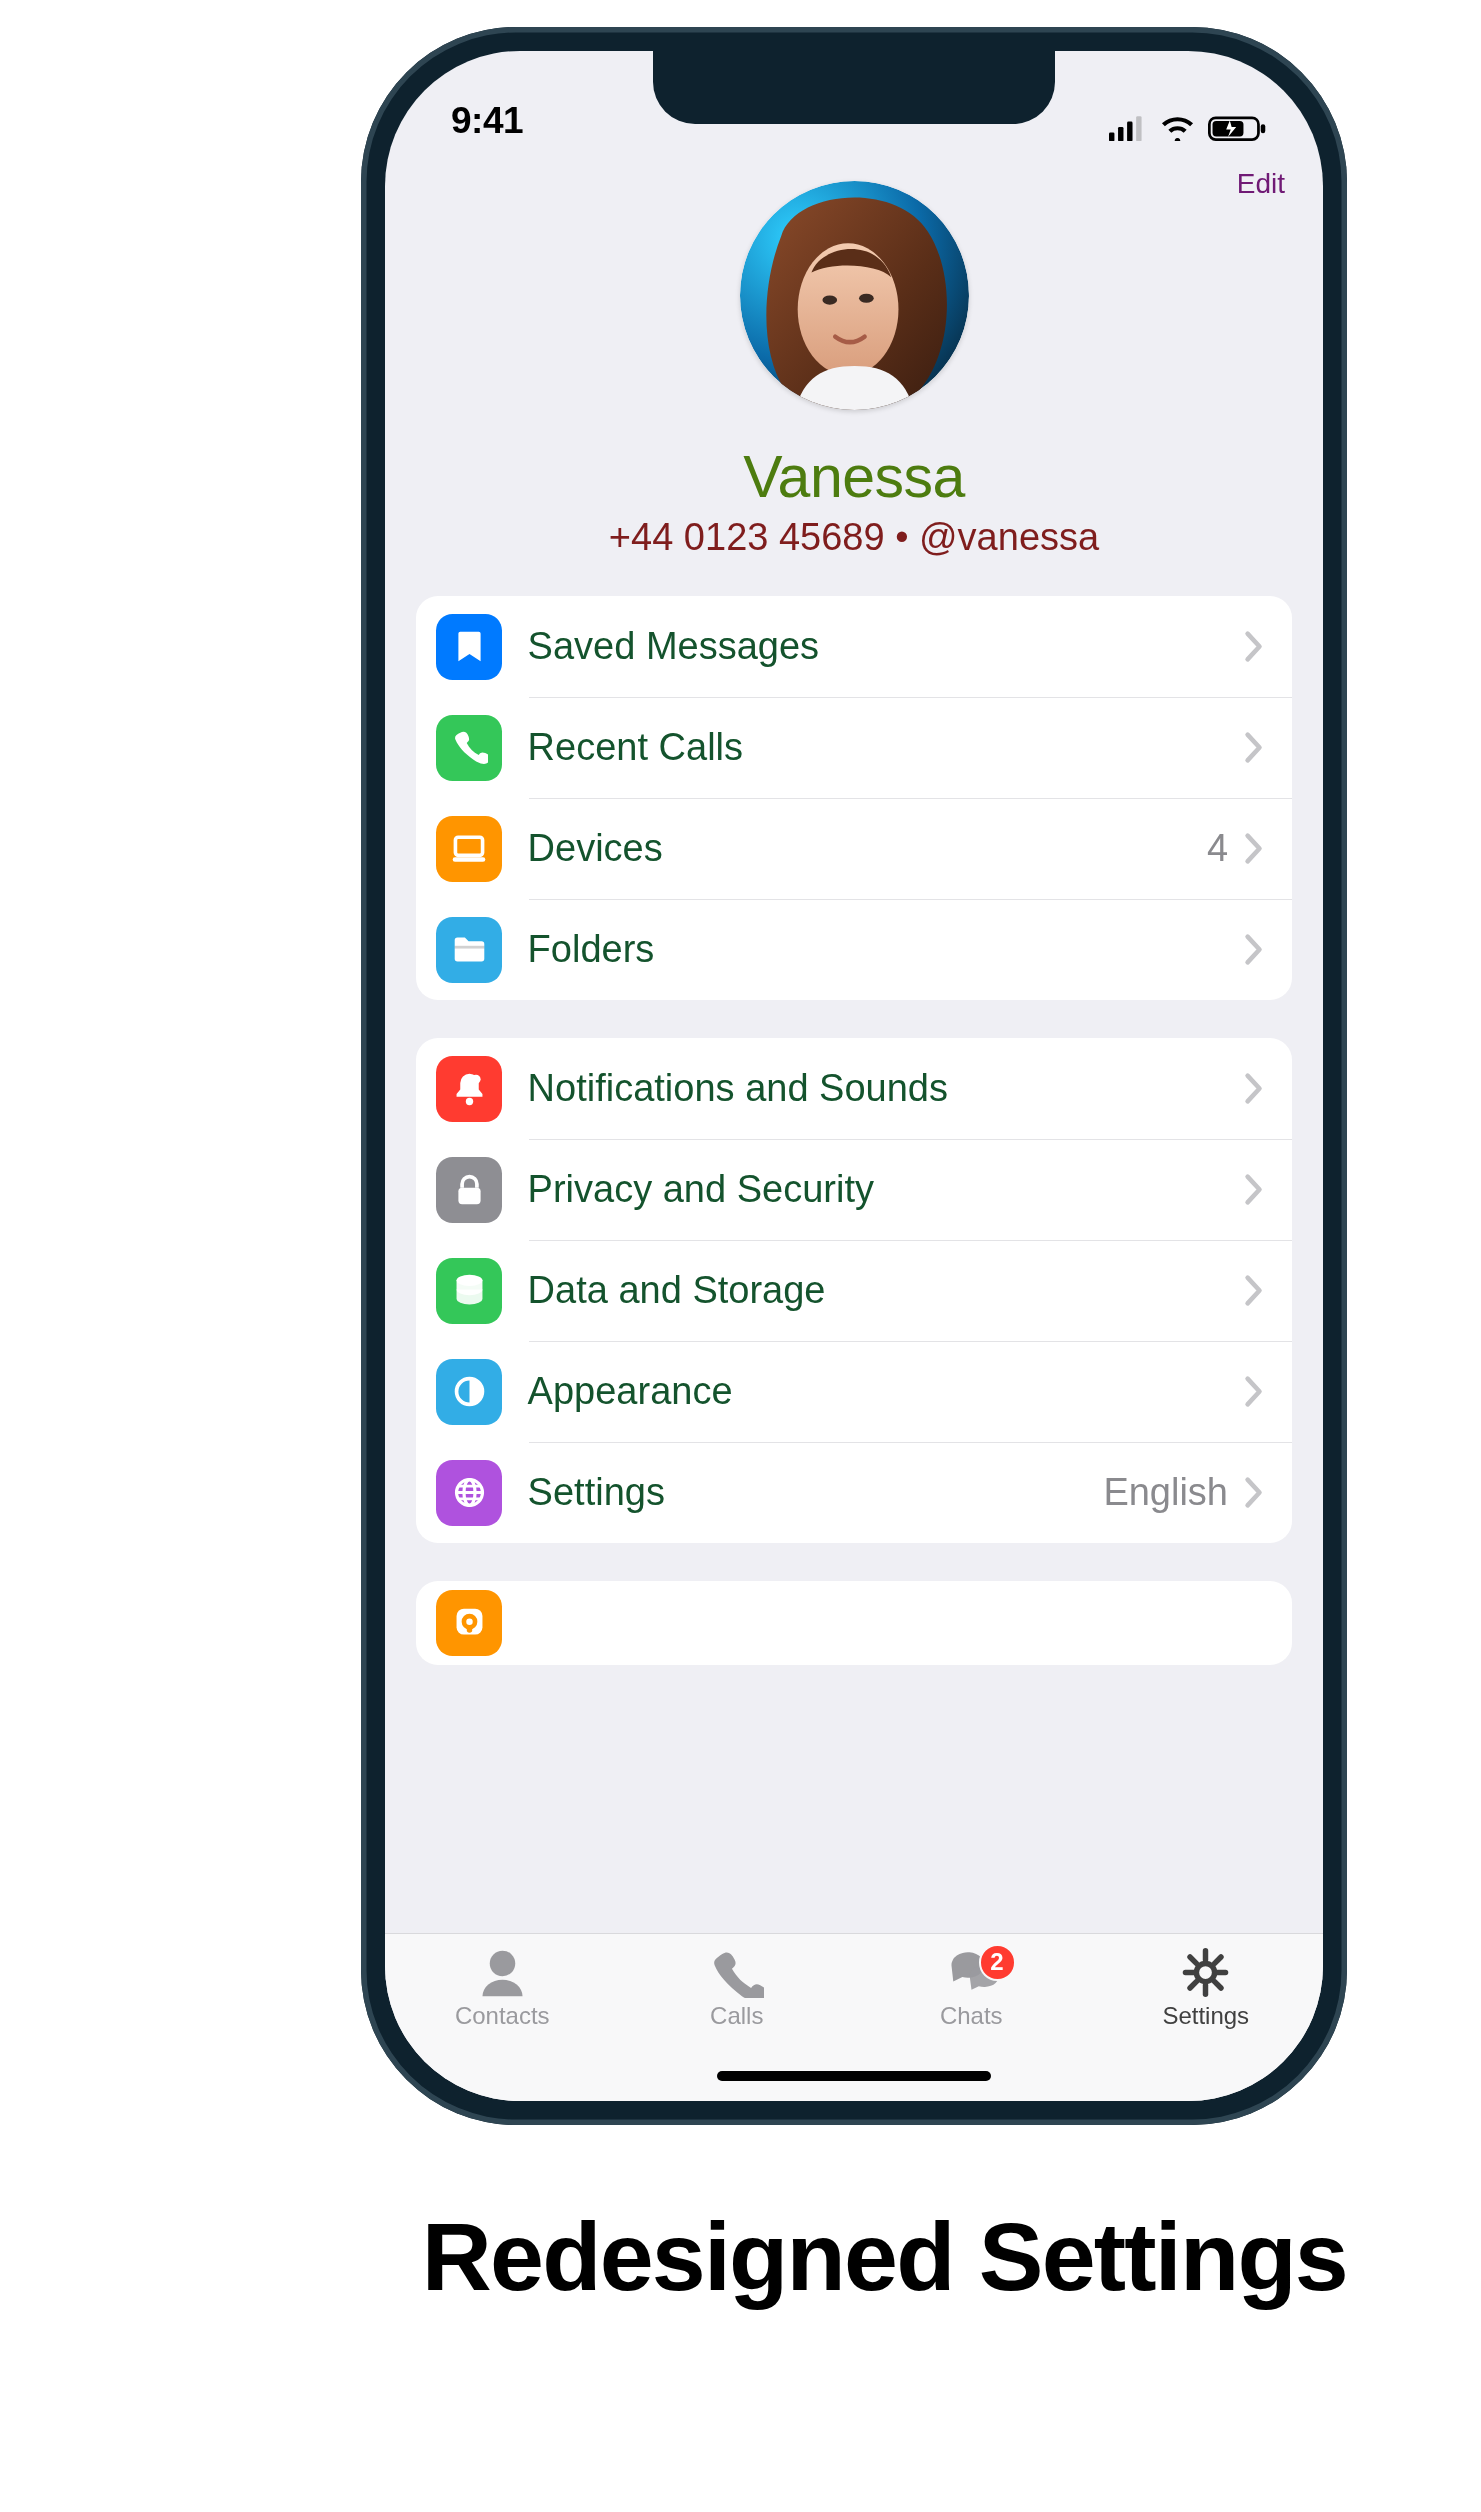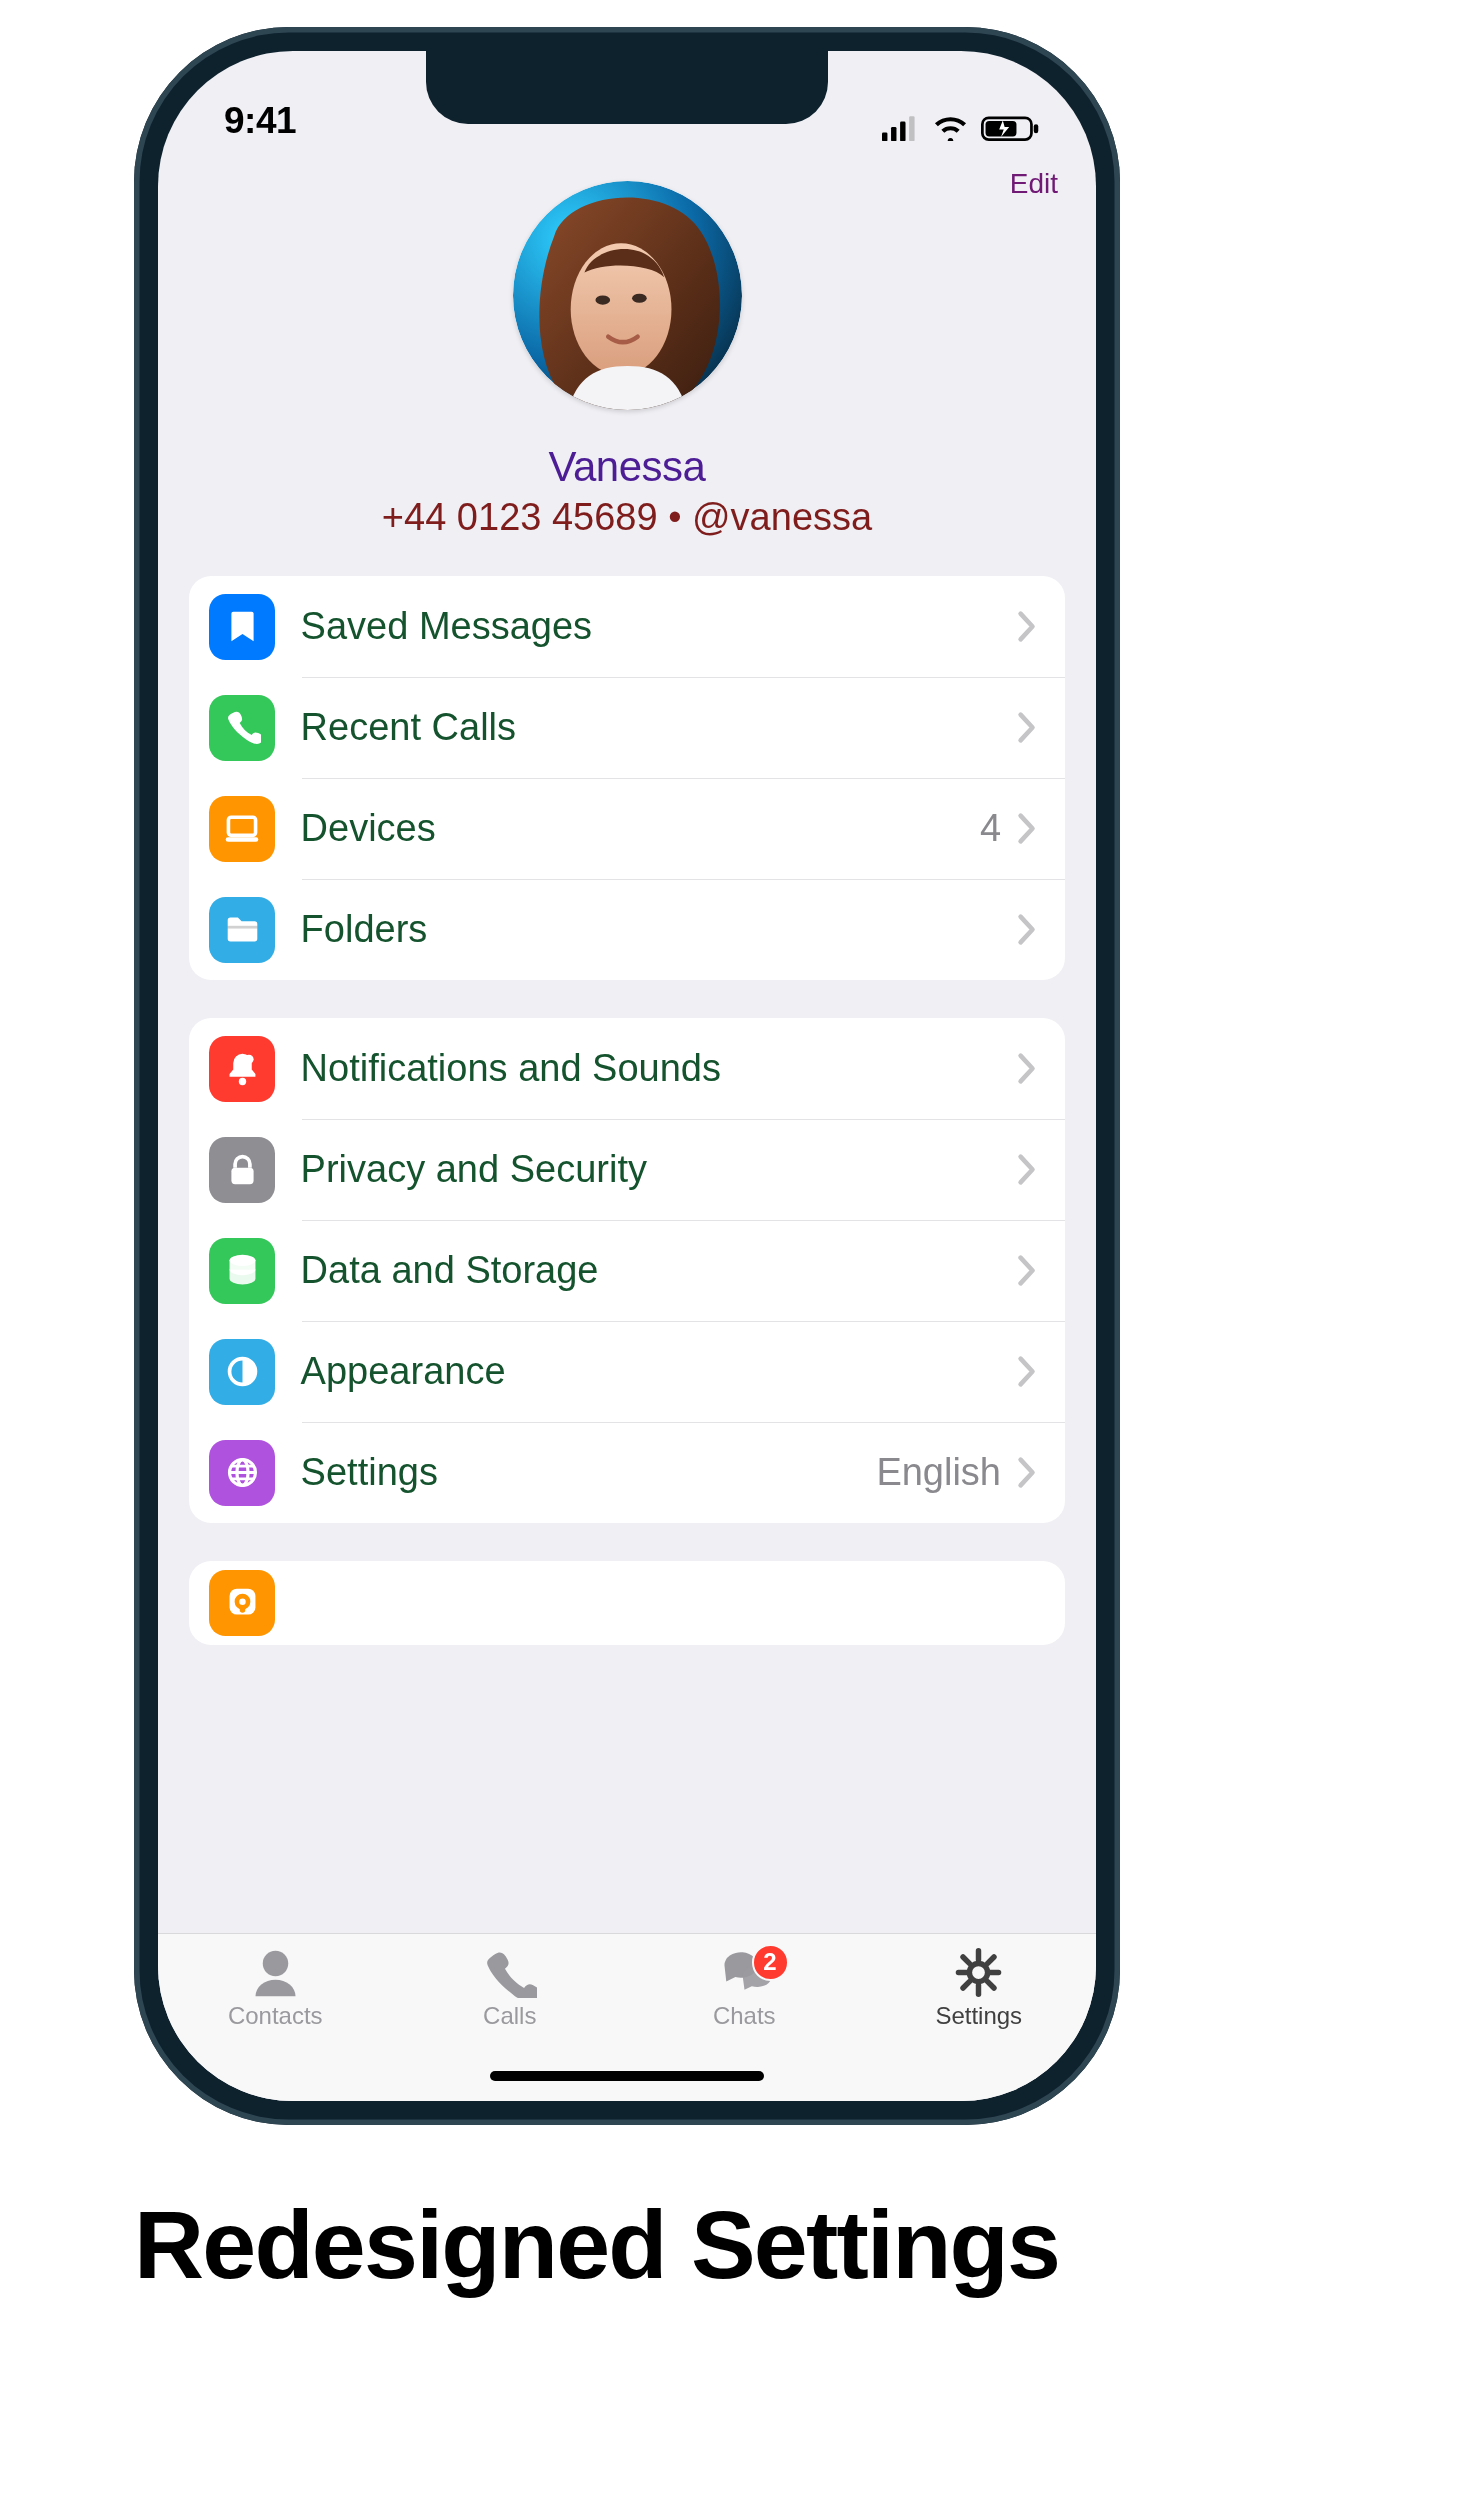--- a/index.html
+++ b/index.html
@@ -12,21 +12,22 @@
     align-items: center;
     width: 1481px;
     margin: 0 auto;
   }
 
   .stage {
     width: 1213px;
     padding: 27.4px 0 37px 0;
     display: flex;
     flex-direction: column;
-    align-items: flex-start;
+    align-items: flex-end;
+    gap: 12px;
   }
 
   
   .device {
     width: 986px;
     height: 2098px;
     background: #0e222e;
     border-radius: 155px;
     padding: 24px;
     position: relative;
@@ -91,24 +92,24 @@
   .avatar {
     width: 229px;
     height: 229px;
     border-radius: 50%;
     margin: 18.3px auto 33px auto;
     overflow: hidden;
     position: relative;
     box-shadow: 0 1.8px 5.5px rgba(0,0,0,0.15);
   }
   .profile-name {
-    font-size: 42px;
+    font-size: 59px;
     font-weight: 500;
     letter-spacing: -0.5px;
-    color: #4c1d95;
+    color: #4d7c0f;
     margin-bottom: 5.5px;
   }
   .profile-sub {
     font-size: 38px;
     color: #7f1d1d;
   }
 
   
   .group {
     background: #ffffff;

